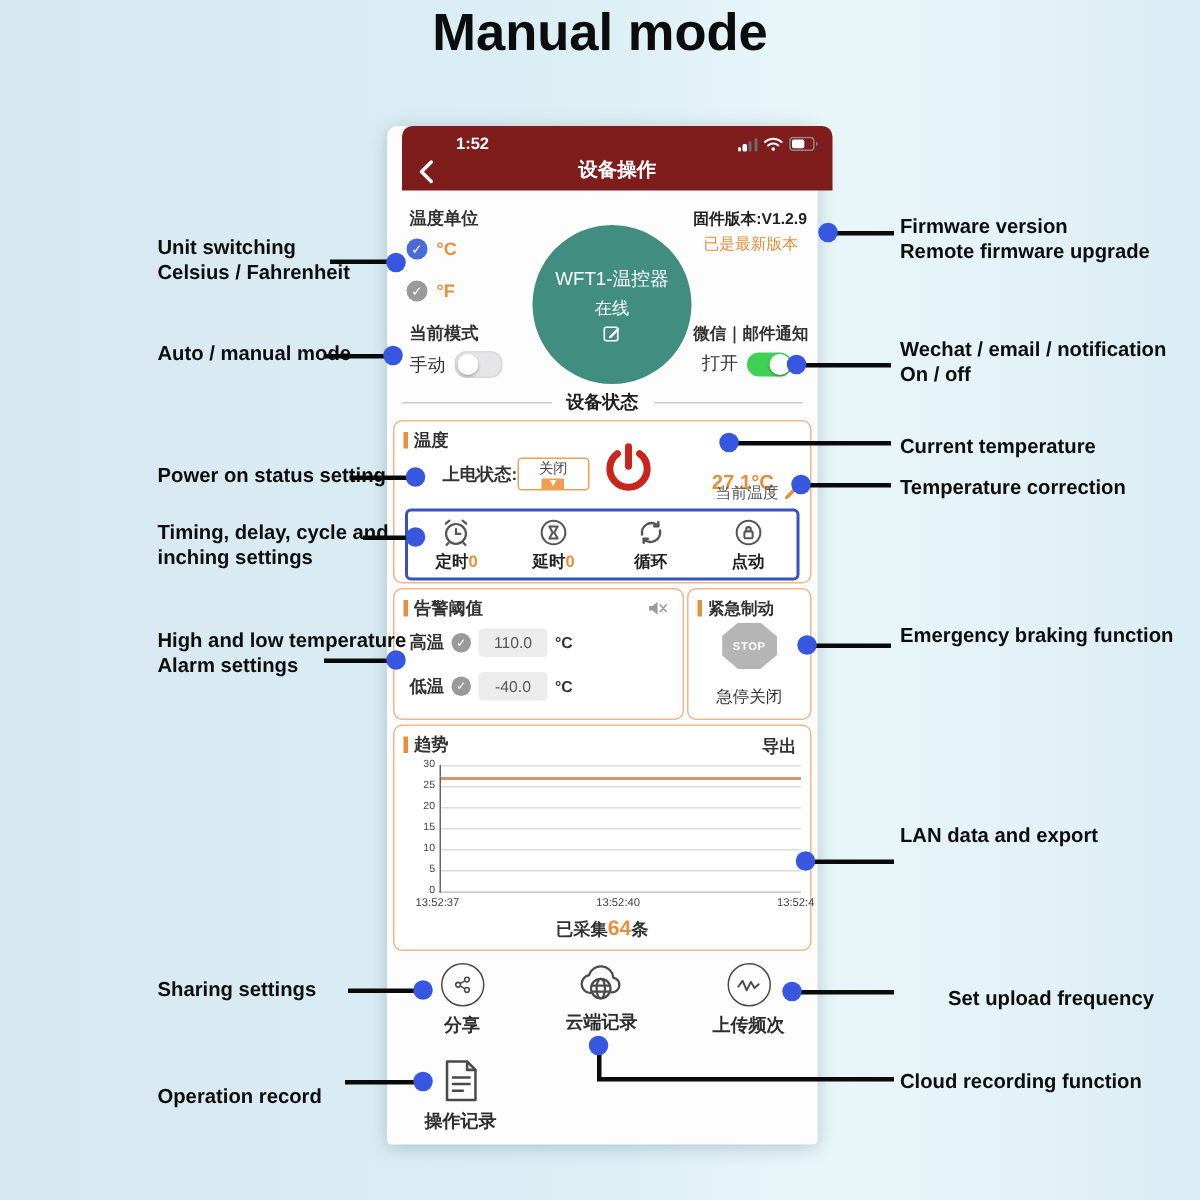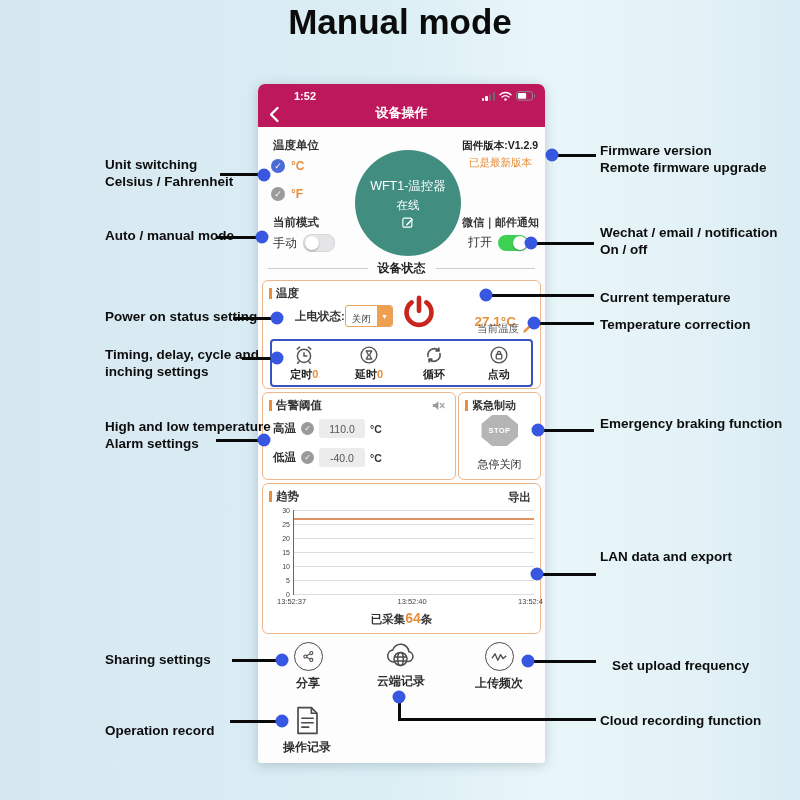--- a/index.html
+++ b/index.html
@@ -7,21 +7,21 @@
     width:800px;height:800px;position:relative;overflow:hidden;
     font-family:"Liberation Sans",sans-serif;
     background:linear-gradient(90deg,#d7e7f0 0%,#dceff5 50%,#e9f6f9 68%,#e3f2f7 86%,#d9ecf3 100%);
   }
   .abs{position:absolute;}
   .page-title{position:absolute;left:0;top:2px;width:100%;text-align:center;
     font-size:35px;font-weight:bold;color:#0c0c0c;letter-spacing:0px;}
   
   .phone{position:absolute;left:258px;top:84px;width:287px;height:679px;background:#fdfdfd;
     border-radius:7px 7px 3px 3px;box-shadow:0 2px 12px rgba(40,70,90,.25);}
-  .statusbar{position:absolute;left:0;top:0;width:100%;height:43px;background:#be185d;
+  .statusbar{position:absolute;left:10px;top:0;width:100%;height:43px;background:#7f1d1d;
     border-radius:7px 7px 0 0;color:#fff;}
   .time{position:absolute;left:36px;top:6px;font-size:11px;font-weight:bold;}
   .sicons{position:absolute;right:9px;top:7px;display:flex;align-items:flex-end;gap:4px;height:10px;}
   .sigbars{display:flex;align-items:flex-end;gap:1.5px;height:9px;}
   .sigbars i{display:block;width:2.2px;border-radius:1px;}
   .navtitle{position:absolute;left:0;bottom:5px;width:100%;text-align:center;font-size:13px;font-weight:bold;color:#fff;}
   .backbtn{position:absolute;left:10px;bottom:3px;width:16px;height:18px;}
   
   .slabel{font-size:11.5px;font-weight:bold;color:#333;}
   .checkrow{position:absolute;display:flex;align-items:center;gap:6px;}
@@ -38,21 +38,21 @@
   .toggle .knob{position:absolute;top:1px;width:14px;height:14px;border-radius:50%;background:#fff;
     box-shadow:0 1px 2px rgba(0,0,0,.3);}
   .toggle.off{background:#e5e5e7;border:1px solid #d8d8d8;} .toggle.off .knob{left:1px;}
   .toggle.on{background:#3fd154;} .toggle.on .knob{right:1px;}
   .divider{position:absolute;left:0;top:176px;width:100%;display:flex;align-items:center;}
   .divider i{flex:1;height:1px;background:#ccc;margin:0 10px;}
   .divider span{font-size:12px;font-weight:bold;color:#222;}
   .obox{position:absolute;background:#fff;border:1.5px solid #eeb68c;border-radius:6px;}
   .boxtitle{position:absolute;left:6px;top:5px;display:flex;align-items:center;font-size:11.5px;font-weight:bold;color:#333;}
   .boxtitle::before{content:"";display:inline-block;width:3px;height:11px;background:#e78f3c;margin-right:4px;}
-  .dropdown{display:flex;align-items:flex-end;width:46px;height:20px;border:1.3px solid #e8a25c;border-radius:3px;overflow:hidden;background:#fff;}
+  .dropdown{display:flex;align-items:center;width:46px;height:20px;border:1.3px solid #e8a25c;border-radius:3px;overflow:hidden;background:#fff;flex-direction:column;}
   .dropdown .dval{flex:1;text-align:center;font-size:9.5px;color:#444;}
   .dropdown .darr{width:15px;height:100%;background:#ee9f52;color:#fff;font-size:7px;display:flex;align-items:center;justify-content:center;}
   .curtemp{position:absolute;right:24px;top:21px;font-size:13.5px;font-weight:bold;color:#e78f3c;margin-top:12px;}
   .curtemplbl{position:absolute;right:8px;top:41px;font-size:10.5px;color:#555;display:flex;align-items:center;gap:3px;}
   .bluebox{position:absolute;left:7px;top:58px;width:259px;height:44px;border:2px solid #3a52c0;border-radius:4px;
     display:flex;align-items:center;background:#fff;}
   .tcell{flex:1;display:flex;flex-direction:column;align-items:center;justify-content:center;gap:1px;}
   .tlabel{font-size:11px;font-weight:bold;color:#222;}
   .tlabel b{color:#e78f3c;font-weight:bold;}
   .alarmrow{position:absolute;display:flex;align-items:center;gap:5px;}
@@ -349,21 +349,21 @@
 <div class="ann" style="left:105px;top:723px">Operation record</div>
 
 <div class="ann" style="left:600px;top:143px">Firmware version
 Remote firmware upgrade</div>
 <div class="ann" style="left:600px;top:225px">Wechat / email / notification
 On / off</div>
 <div class="ann" style="left:600px;top:290px">Current temperature</div>
 <div class="ann" style="left:600px;top:317px">Temperature correction</div>
 <div class="ann" style="left:600px;top:416px">Emergency braking function</div>
 <div class="ann" style="left:600px;top:549px">LAN data and export</div>
-<div class="ann" style="left:612px;top:658px">Set upload frequency</div>
+<div class="ann" style="left:632px;top:658px">Set upload frequency</div>
 <div class="ann" style="left:600px;top:713px">Cloud recording function</div>
 
 <div class="aline" style="left:220px;top:173px;width:44px"></div>
 <div class="aline" style="left:216px;top:236px;width:46px"></div>
 <div class="aline" style="left:233px;top:317px;width:43px"></div>
 <div class="aline" style="left:242px;top:357px;width:34px"></div>
 <div class="aline" style="left:216px;top:439px;width:47px"></div>
 <div class="aline" style="left:232px;top:659px;width:50px"></div>
 <div class="aline" style="left:230px;top:720px;width:51px"></div>
 <div class="aline" style="left:552px;top:154px;width:44px"></div>

